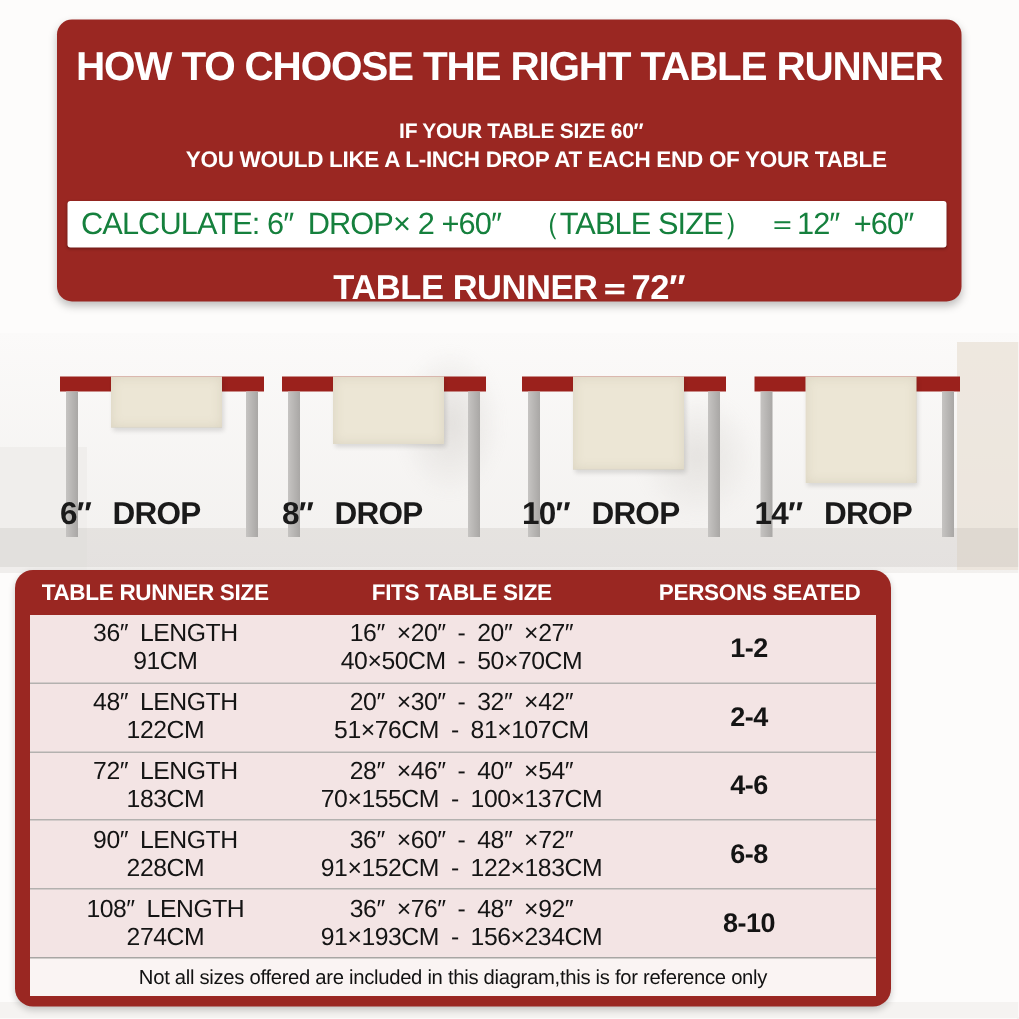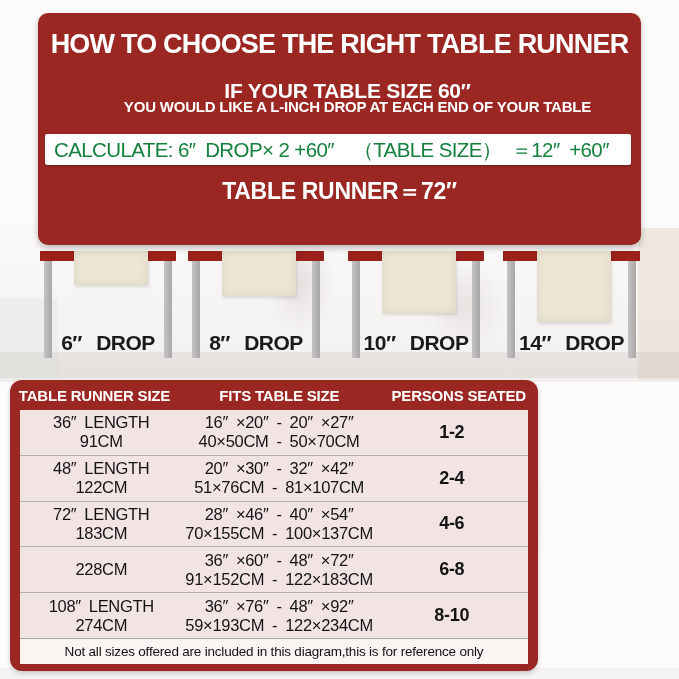--- a/index.html
+++ b/index.html
@@ -17,26 +17,26 @@
   .ph-plant2{left:425px;top:262px;width:80px;height:85px;background:radial-gradient(closest-side,#ccc8c3,transparent);opacity:.4;filter:blur(4px);}
   .ph-warm{left:638px;top:228px;width:41px;height:152px;background:#e9e1d7;opacity:.75;}
   .ph-bench{left:0;top:298px;width:58px;height:84px;background:#f0eeec;}
   .ph-band{left:0;top:352px;width:679px;height:26px;background:rgba(165,160,155,.18);}
   .ph-chair1{left:190px;top:420px;width:130px;height:180px;background:radial-gradient(closest-side,#8f8a86,transparent);opacity:.28;filter:blur(5px);}
   .ph-chair2{left:410px;top:425px;width:140px;height:180px;background:radial-gradient(closest-side,#938e8a,transparent);opacity:.25;filter:blur(5px);}
   .ph-floor{left:0;top:668px;width:679px;height:11px;background:#f5f3f1;}
 
   
   .banner{
-    position:absolute;left:38px;top:13px;width:603px;height:232px;z-index:2;
+    position:absolute;left:38px;top:13px;width:603px;height:188px;z-index:2;
     background:#9a2722;border-radius:10px;color:#fff;text-align:center;
     box-shadow:0 3px 6px rgba(0,0,0,.25);
   }
   .banner-title{position:absolute;left:0;right:0;top:16px;font-size:27px;font-weight:bold;letter-spacing:-.8px;white-space:nowrap;}
-  .banner-sub1{position:absolute;left:0;right:0;top:66px;font-size:21px;font-weight:bold;letter-spacing:-.2px;margin-left:16px;}
+  .banner-sub1{position:absolute;left:0;right:0;top:66px;font-size:14px;font-weight:bold;letter-spacing:-.2px;margin-left:16px;}
   .banner-sub2{position:absolute;left:0;right:0;top:85px;font-size:15px;font-weight:bold;letter-spacing:-.2px;white-space:nowrap;padding-left:36px;}
   .calc-bar{
     position:absolute;left:7px;top:121px;width:586px;height:31px;background:#fff;border-radius:2px;
     color:#15803d;font-size:20.5px;font-weight:500;letter-spacing:-.6px;line-height:31px;text-align:left;
     padding-left:9px;box-sizing:border-box;white-space:nowrap;box-shadow:0 1px 2px rgba(0,0,0,.3);
   }
   .banner-result{position:absolute;left:0;right:0;top:163px;font-size:23px;font-weight:bold;letter-spacing:-.3px;}
 
   
   .drop-diagram{position:absolute;left:0;top:0;width:679px;height:679px;z-index:1;}
@@ -44,26 +44,26 @@
   .dtable .top{position:absolute;left:0;top:0;width:100%;height:10px;background:#9b211c;}
   .dtable .leg{position:absolute;top:10px;width:8px;height:97px;background:linear-gradient(to right,#c6c4c2,#a9a7a5);}
   .dtable .leg.l{left:4px;}
   .dtable .leg.r{right:4px;}
   .dtable .runner{position:absolute;left:34px;top:0;width:74px;background:#ece6d5;
     box-shadow:inset 0 0 8px rgba(140,130,100,.18),1px 2px 3px rgba(0,0,0,.12);}
   .t1{left:40px;width:136px;}  .t1 .runner{height:34px;}
   .t2{left:188px;width:136px;} .t2 .runner{height:45px;}
   .t3{left:348px;width:136px;} .t3 .runner{height:62px;}
   .t4{left:503px;width:137px;} .t4 .runner{height:71px;}
-  .drop-label{position:absolute;left:0;top:80px;width:100%;text-align:center;
+  .drop-label{position:absolute;left:0;top:80px;width:100%;text-align:left;
     color:#1a1a1a;font-size:21px;font-weight:600;letter-spacing:-.5px;word-spacing:9px;white-space:nowrap;}
 
   
   .size-table{
-    position:absolute;left:10px;top:380px;width:528px;height:291px;z-index:2;
+    position:absolute;left:10px;top:380px;width:584px;height:291px;z-index:2;
     background:#9a2722;border-radius:12px;display:flex;flex-direction:column;
     box-sizing:border-box;padding-bottom:7px;overflow:hidden;box-shadow:0 2px 5px rgba(0,0,0,.2);
   }
   .st-header{height:30px;display:flex;align-items:center;color:#fff;font-size:15px;font-weight:bold;letter-spacing:-.2px;}
   .st-col1{width:32%;text-align:center;}
   .st-col2{width:38%;text-align:center;}
   .st-col3{width:30%;text-align:center;}
   .st-body{flex:1;margin:0 10px;background:rgba(255,255,255,.88);display:flex;flex-direction:column;}
   .st-row{flex:1;display:flex;align-items:center;border-bottom:1px solid #b3b1af;color:#141414;}
   .st-cell{line-height:19px;font-size:16.5px;font-weight:500;letter-spacing:-.3px;white-space:nowrap;}
@@ -172,37 +172,38 @@
       </div>
       <div class="st-col2 st-cell">
         <div>28″ ×46″ - 40″ ×54″</div>
         <div>70×155CM - 100×137CM</div>
       </div>
       <div class="st-col3 st-cell st-persons">4-6</div>
     </div>
 
     <div class="st-row">
       <div class="st-col1 st-cell">
+        <div>90″ LENGTH</div>
         <div>228CM</div>
       </div>
       <div class="st-col2 st-cell">
         <div>36″ ×60″ - 48″ ×72″</div>
         <div>91×152CM - 122×183CM</div>
       </div>
       <div class="st-col3 st-cell st-persons">6-8</div>
     </div>
 
     <div class="st-row" style="border-bottom:none;">
       <div class="st-col1 st-cell">
         <div>108″ LENGTH</div>
         <div>274CM</div>
       </div>
       <div class="st-col2 st-cell">
         <div>36″ ×76″ - 48″ ×92″</div>
-        <div>59×193CM - 122×234CM</div>
+        <div>91×193CM - 156×234CM</div>
       </div>
       <div class="st-col3 st-cell st-persons">8-10</div>
     </div>
 
   </div>
 
   <div class="st-footer" style="border-top:1px solid #a8a6a4;">Not all sizes offered are included in this diagram,this is for reference only</div>
 
 </div>
 

